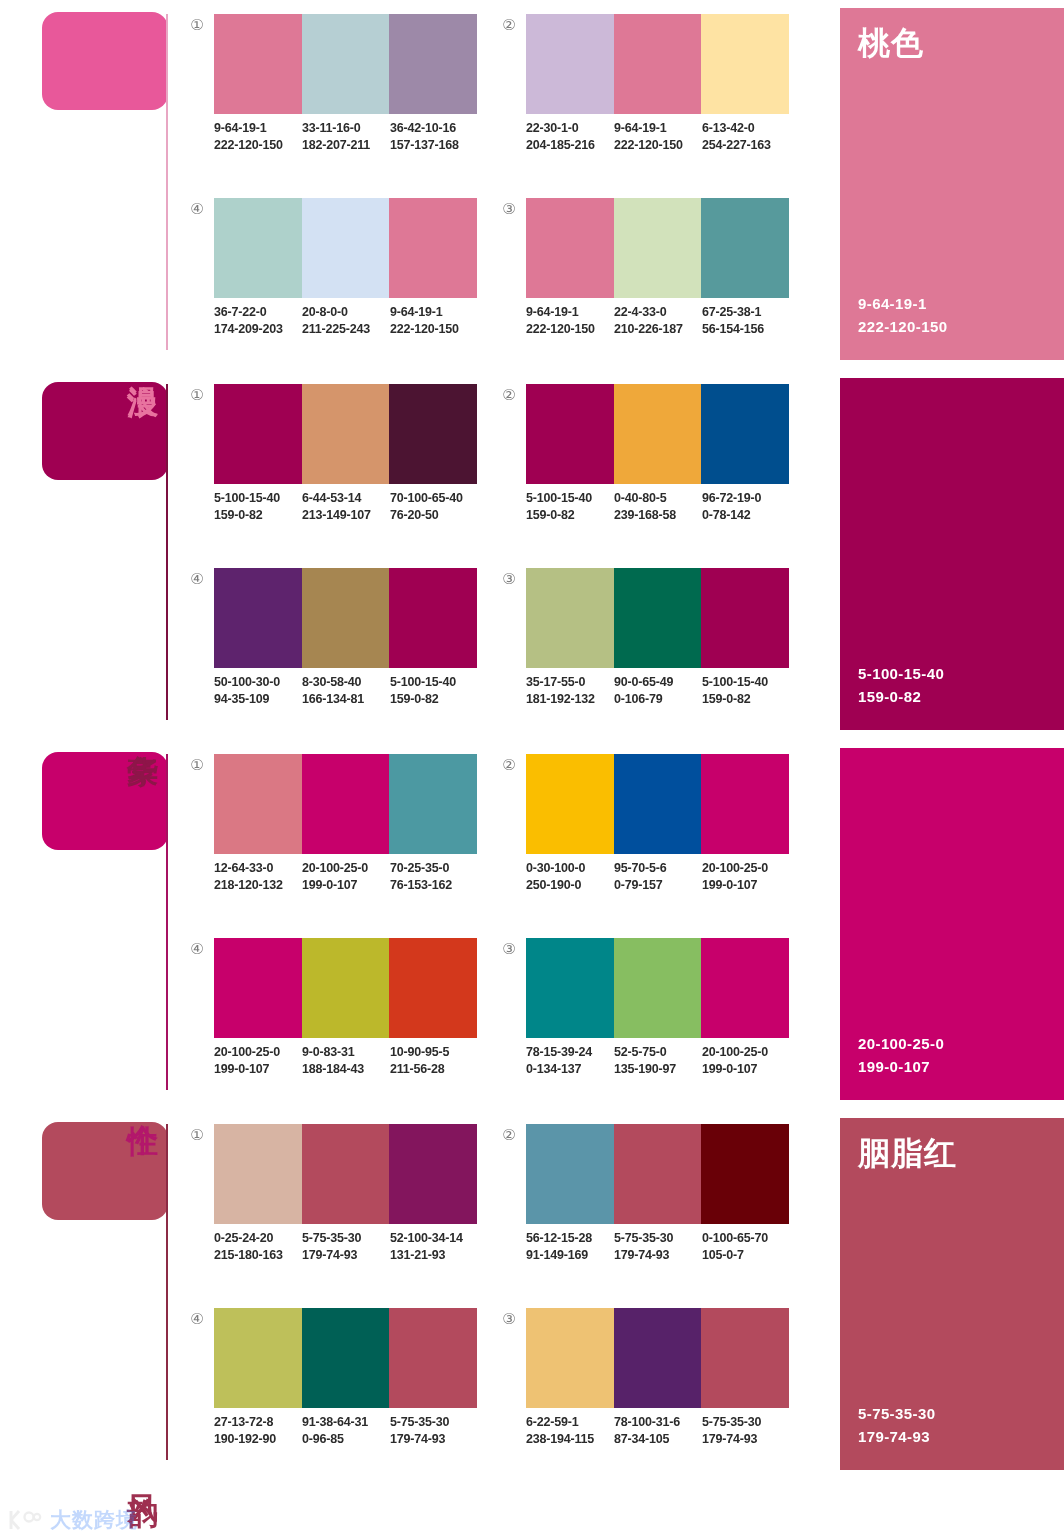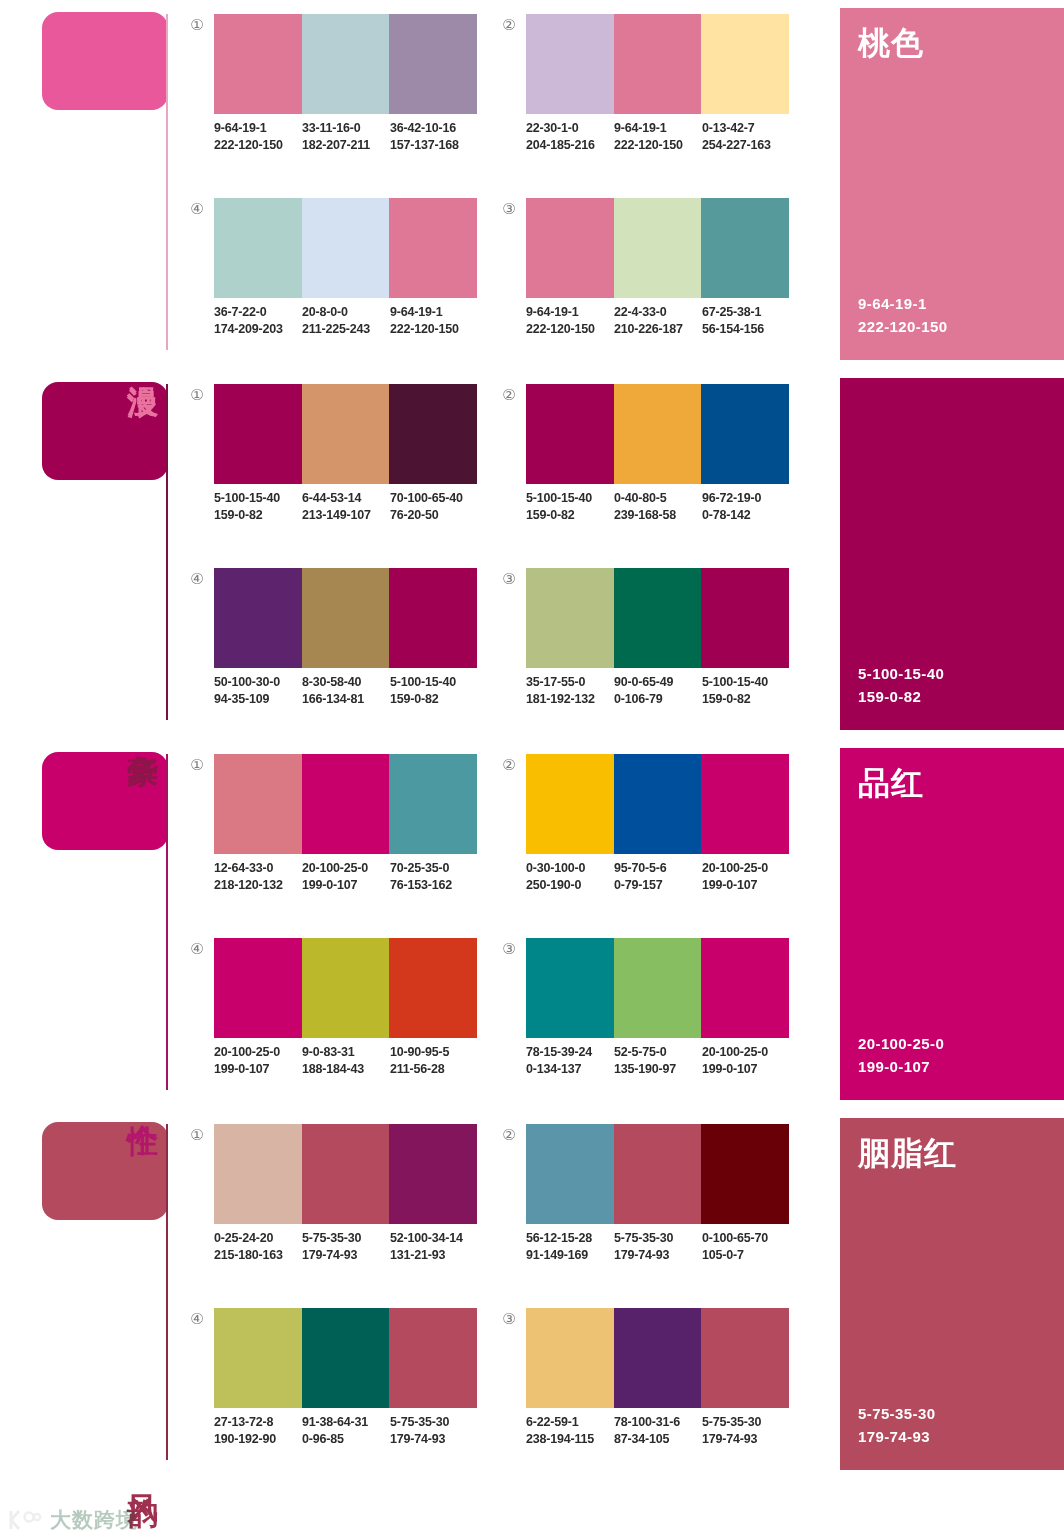--- a/index.html
+++ b/index.html
@@ -150,21 +150,21 @@
     opacity: 0.30;
   }
   .wm-mark {
     width: 34px; height: 22px;
     position: relative;
   }
   .wm-text {
     font-family: "DejaVu Sans", "Liberation Sans", sans-serif;
     font-size: 21px;
     font-weight: 700;
-    color: #14532d;
+    color: #3b82f6;
     letter-spacing: 1px;
   }
 </style>
 </head>
 <body>
 
 <div class="page" id="page">
     <div class="group" style="top: 1110px;">
       <div class="rail">
         <div class="rail-chip" style="background: rgb(179, 74, 93);"></div>
@@ -359,21 +359,20 @@
               <div>135-190-97</div>
             </div>
             <div class="code-cell">
               <div>20-100-25-0</div>
               <div>199-0-107</div>
             </div>
           </div>
         </div>
       </div>
       <div class="hero" style="background: rgb(199, 0, 107);">
-        <div class="hero-title">品红</div>
         <div class="hero-codes">
           <div>20-100-25-0</div>
           <div>199-0-107</div>
         </div>
       </div>
     </div>
     <div class="group" style="top: 370px;">
       <div class="rail">
         <div class="rail-chip" style="background: rgb(159, 0, 82);"></div>
         <div class="rail-line" style="background: rgb(124, 16, 64);"></div>
@@ -515,21 +514,21 @@
           <div class="codes">
             <div class="code-cell">
               <div>22-30-1-0</div>
               <div>204-185-216</div>
             </div>
             <div class="code-cell">
               <div>9-64-19-1</div>
               <div>222-120-150</div>
             </div>
             <div class="code-cell">
-              <div>0-13-42-7</div>
+              <div>6-13-42-0</div>
               <div>254-227-163</div>
             </div>
           </div>
         </div>
         <div class="combo c4">
           <div class="combo-num">④</div>
           <div class="swatch-strip">
             <div style="background: rgb(174, 209, 203);"></div>
             <div style="background: rgb(211, 225, 243);"></div>
             <div style="background: rgb(222, 120, 150);"></div>

